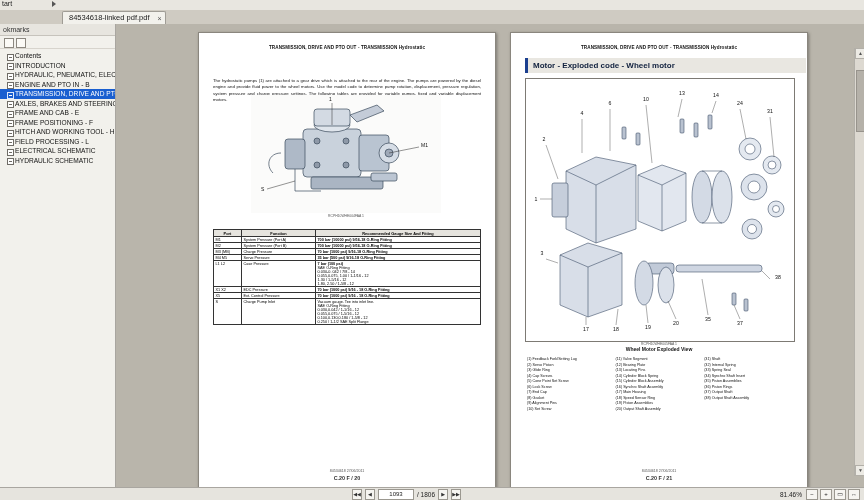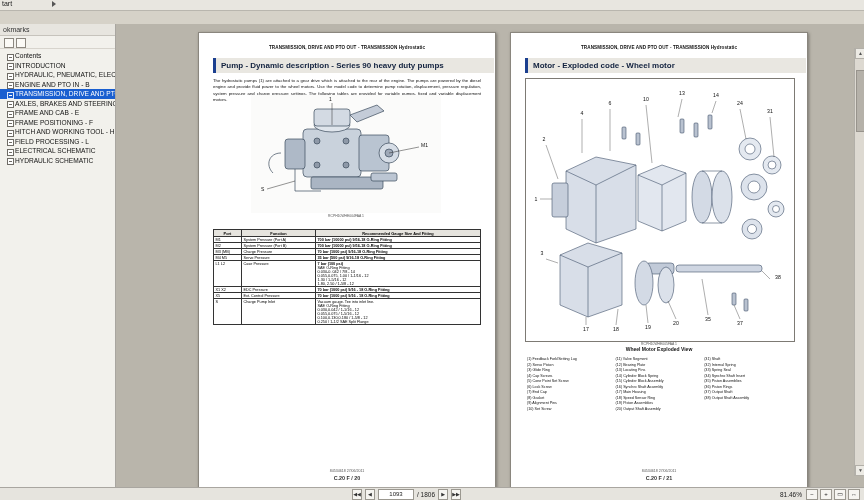--- a/index.html
+++ b/index.html
@@ -79,20 +79,26 @@
 </head>
 <body>
 
 <div id="app">
 
   <div class="topbar">
     <span class="start">tart</span>
     <span class="arrow"></span>
   </div>
 
+  <div class="tabstrip">
+    <div class="tab">
+      <span>84534618-linked pdf.pdf</span>
+      <span class="x">×</span>
+    </div>
+  </div>
 
   <div class="sidebar">
     <div class="sb-head">okmarks</div>
     <div class="sb-toolrow">
       <span class="ic" style="left:4px;"></span>
       <span class="ic" style="left:16px;"></span>
     </div>
     <div class="sb-list">
       <div class="sb-item"><span class="bullet"></span><span>Contents</span></div>
       <div class="sb-item"><span class="bullet"></span><span>INTRODUCTION</span></div>
@@ -107,21 +113,20 @@
       <div class="sb-item"><span class="bullet"></span><span>ELECTRICAL SCHEMATIC</span></div>
       <div class="sb-item"><span class="bullet"></span><span>HYDRAULIC SCHEMATIC</span></div>
     </div>
   </div>
 
   <div class="viewer">
     <div class="pages">
 
       <div class="page left">
         <div class="pg-head">TRANSMISSION, DRIVE AND PTO OUT - TRANSMISSION Hydrostatic</div>
-        <div class="pg-title">Pump - Dynamic description - Series 90 heavy duty pumps</div>
         <div class="pg-body">The hydrostatic pumps (1) are attached to a gear drive which is attached to the rear of the engine. The pumps are powered by the diesel engine and provide fluid power to the wheel motors. Use the model code to determine pump rotation, displacement, pressure regulation, system pressure and charge pressure settings. The following tables are provided for variable pumps, fixed and variable displacement motors.</div>
 
         <div class="art-pump">
           <svg width="190" height="118" viewBox="0 0 190 118">
             <rect x="0" y="0" width="190" height="118" fill="#fbfbfa"></rect>
             <g stroke="#3b4a5c" fill="#c9d2dc" stroke-width="0.7">
               <rect x="52" y="34" width="58" height="48" rx="4"></rect>
               <rect x="108" y="40" width="30" height="36" rx="3" fill="#b9c4d1"></rect>
               <rect x="34" y="44" width="20" height="30" rx="3" fill="#aeb9c7"></rect>
               <ellipse cx="81" cy="30" rx="18" ry="7" fill="#dfe5ec"></ellipse>

